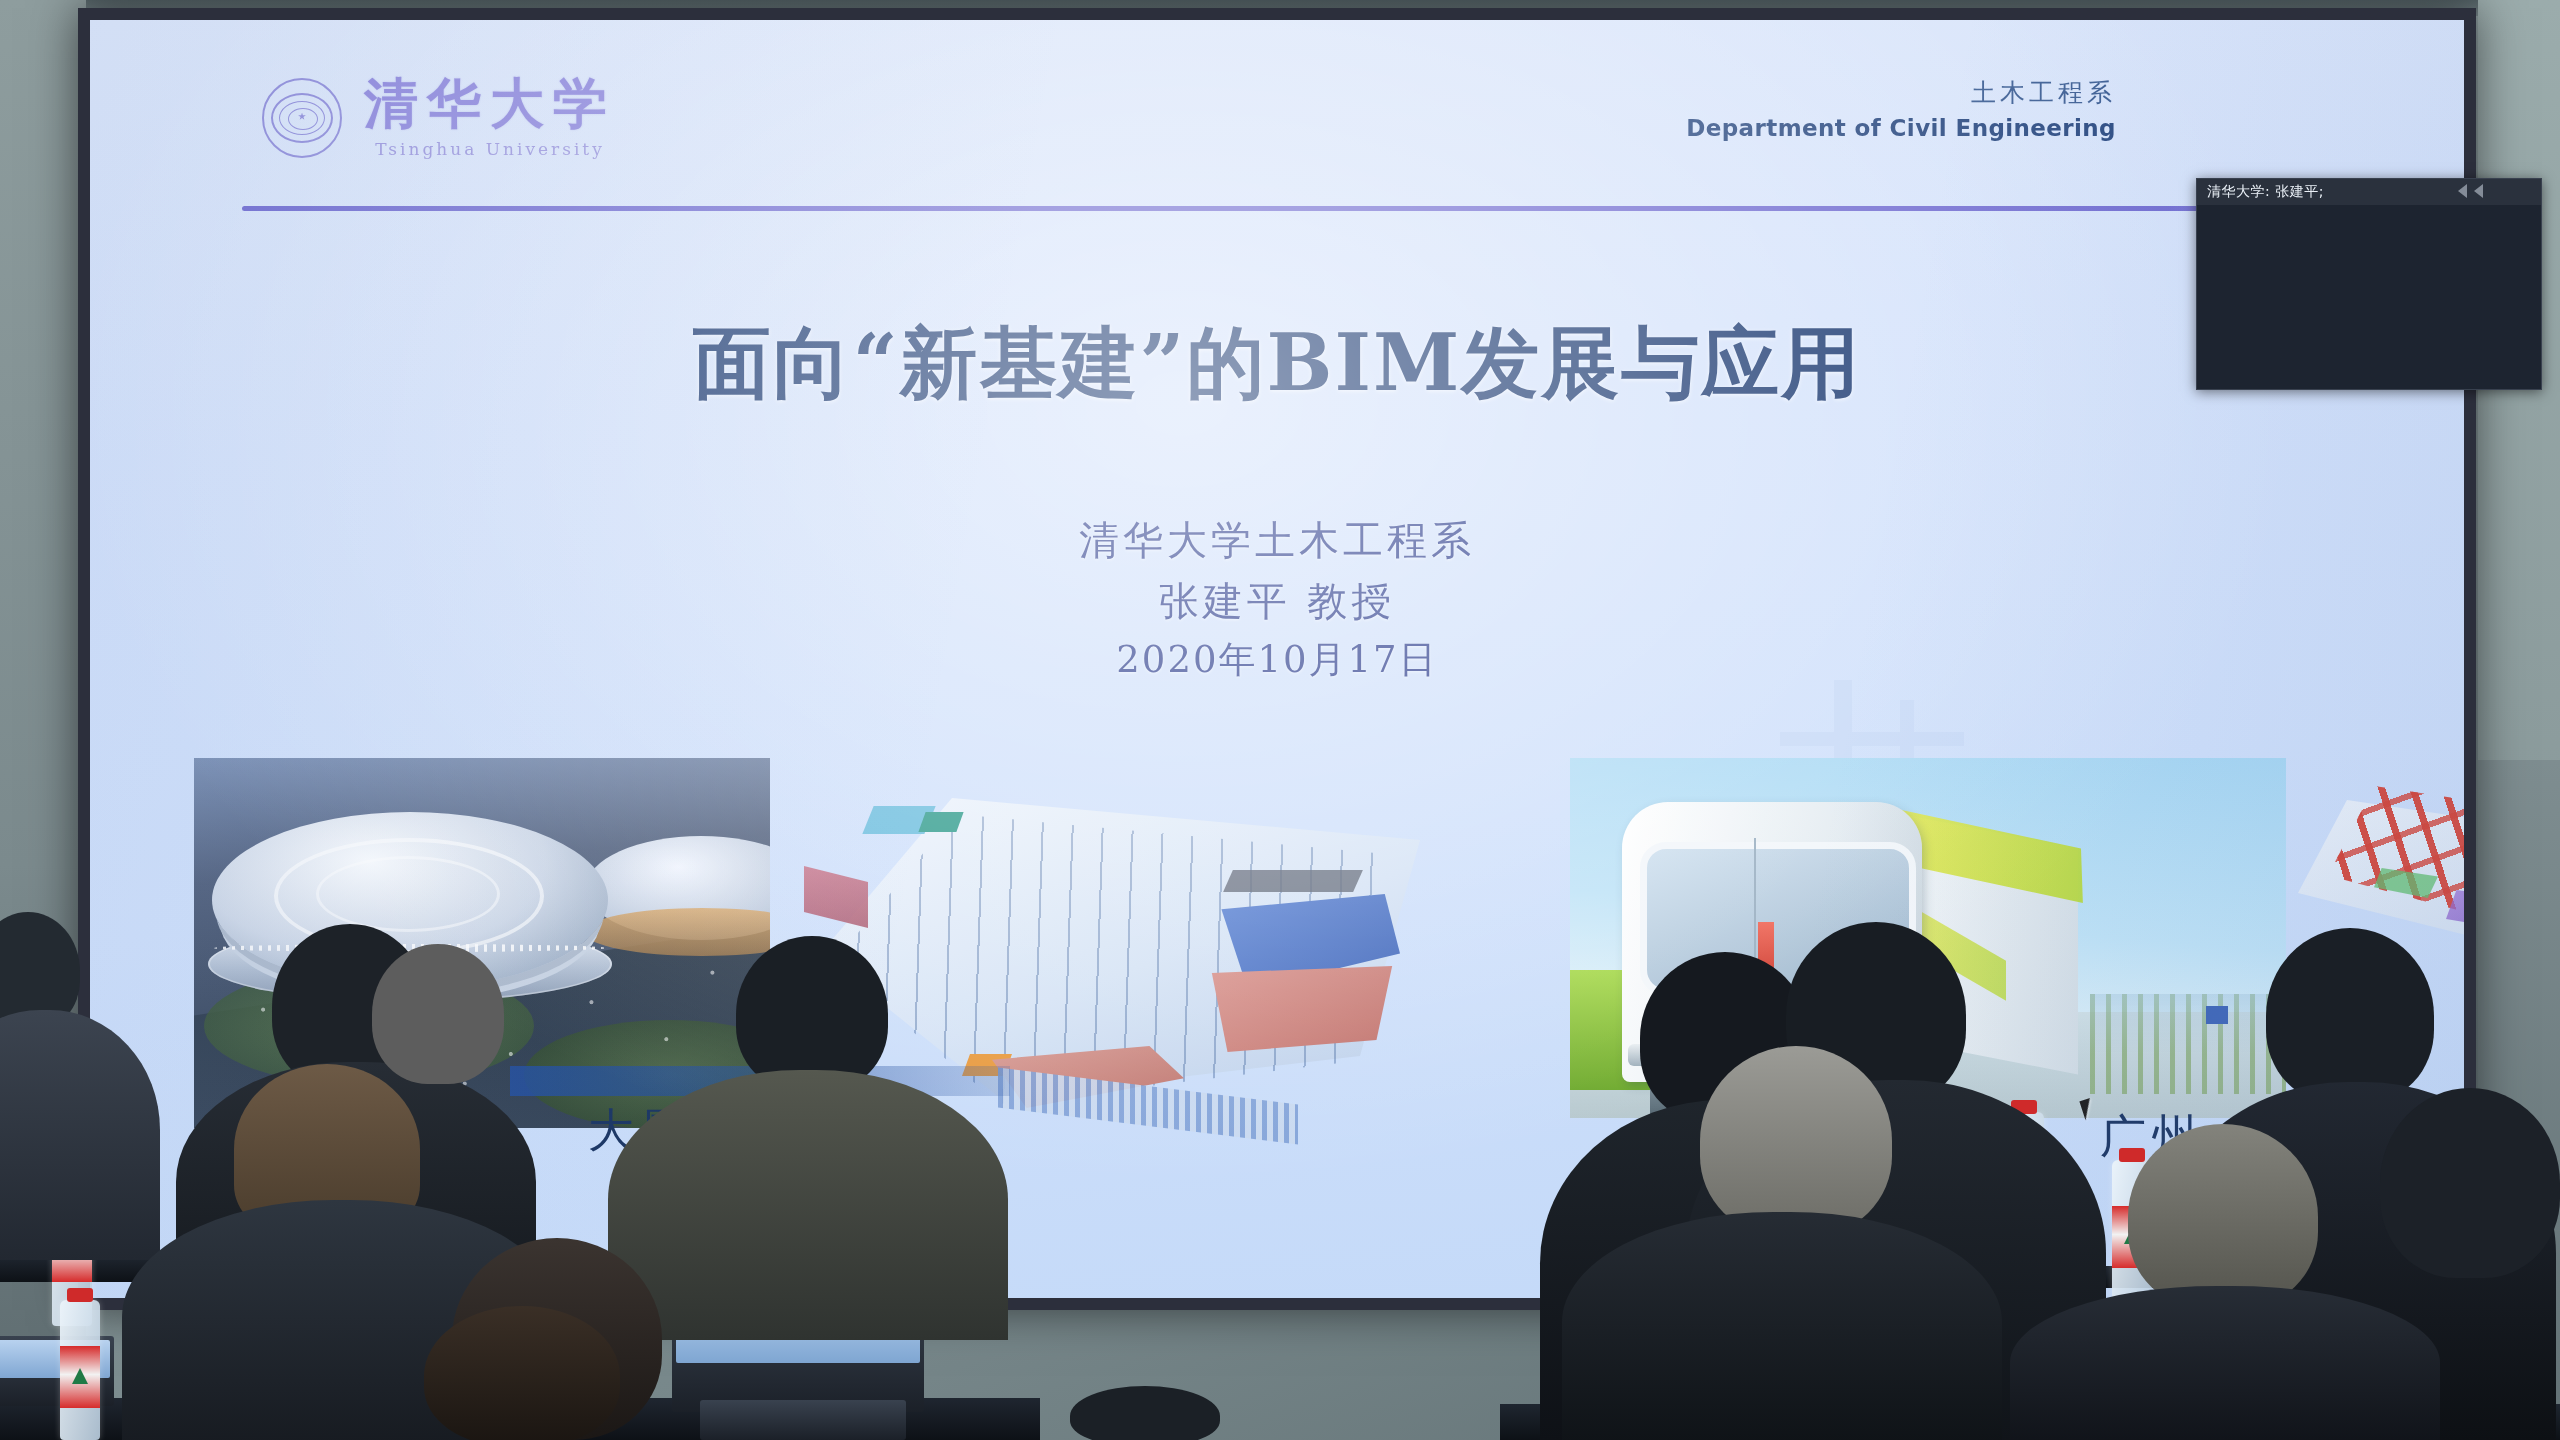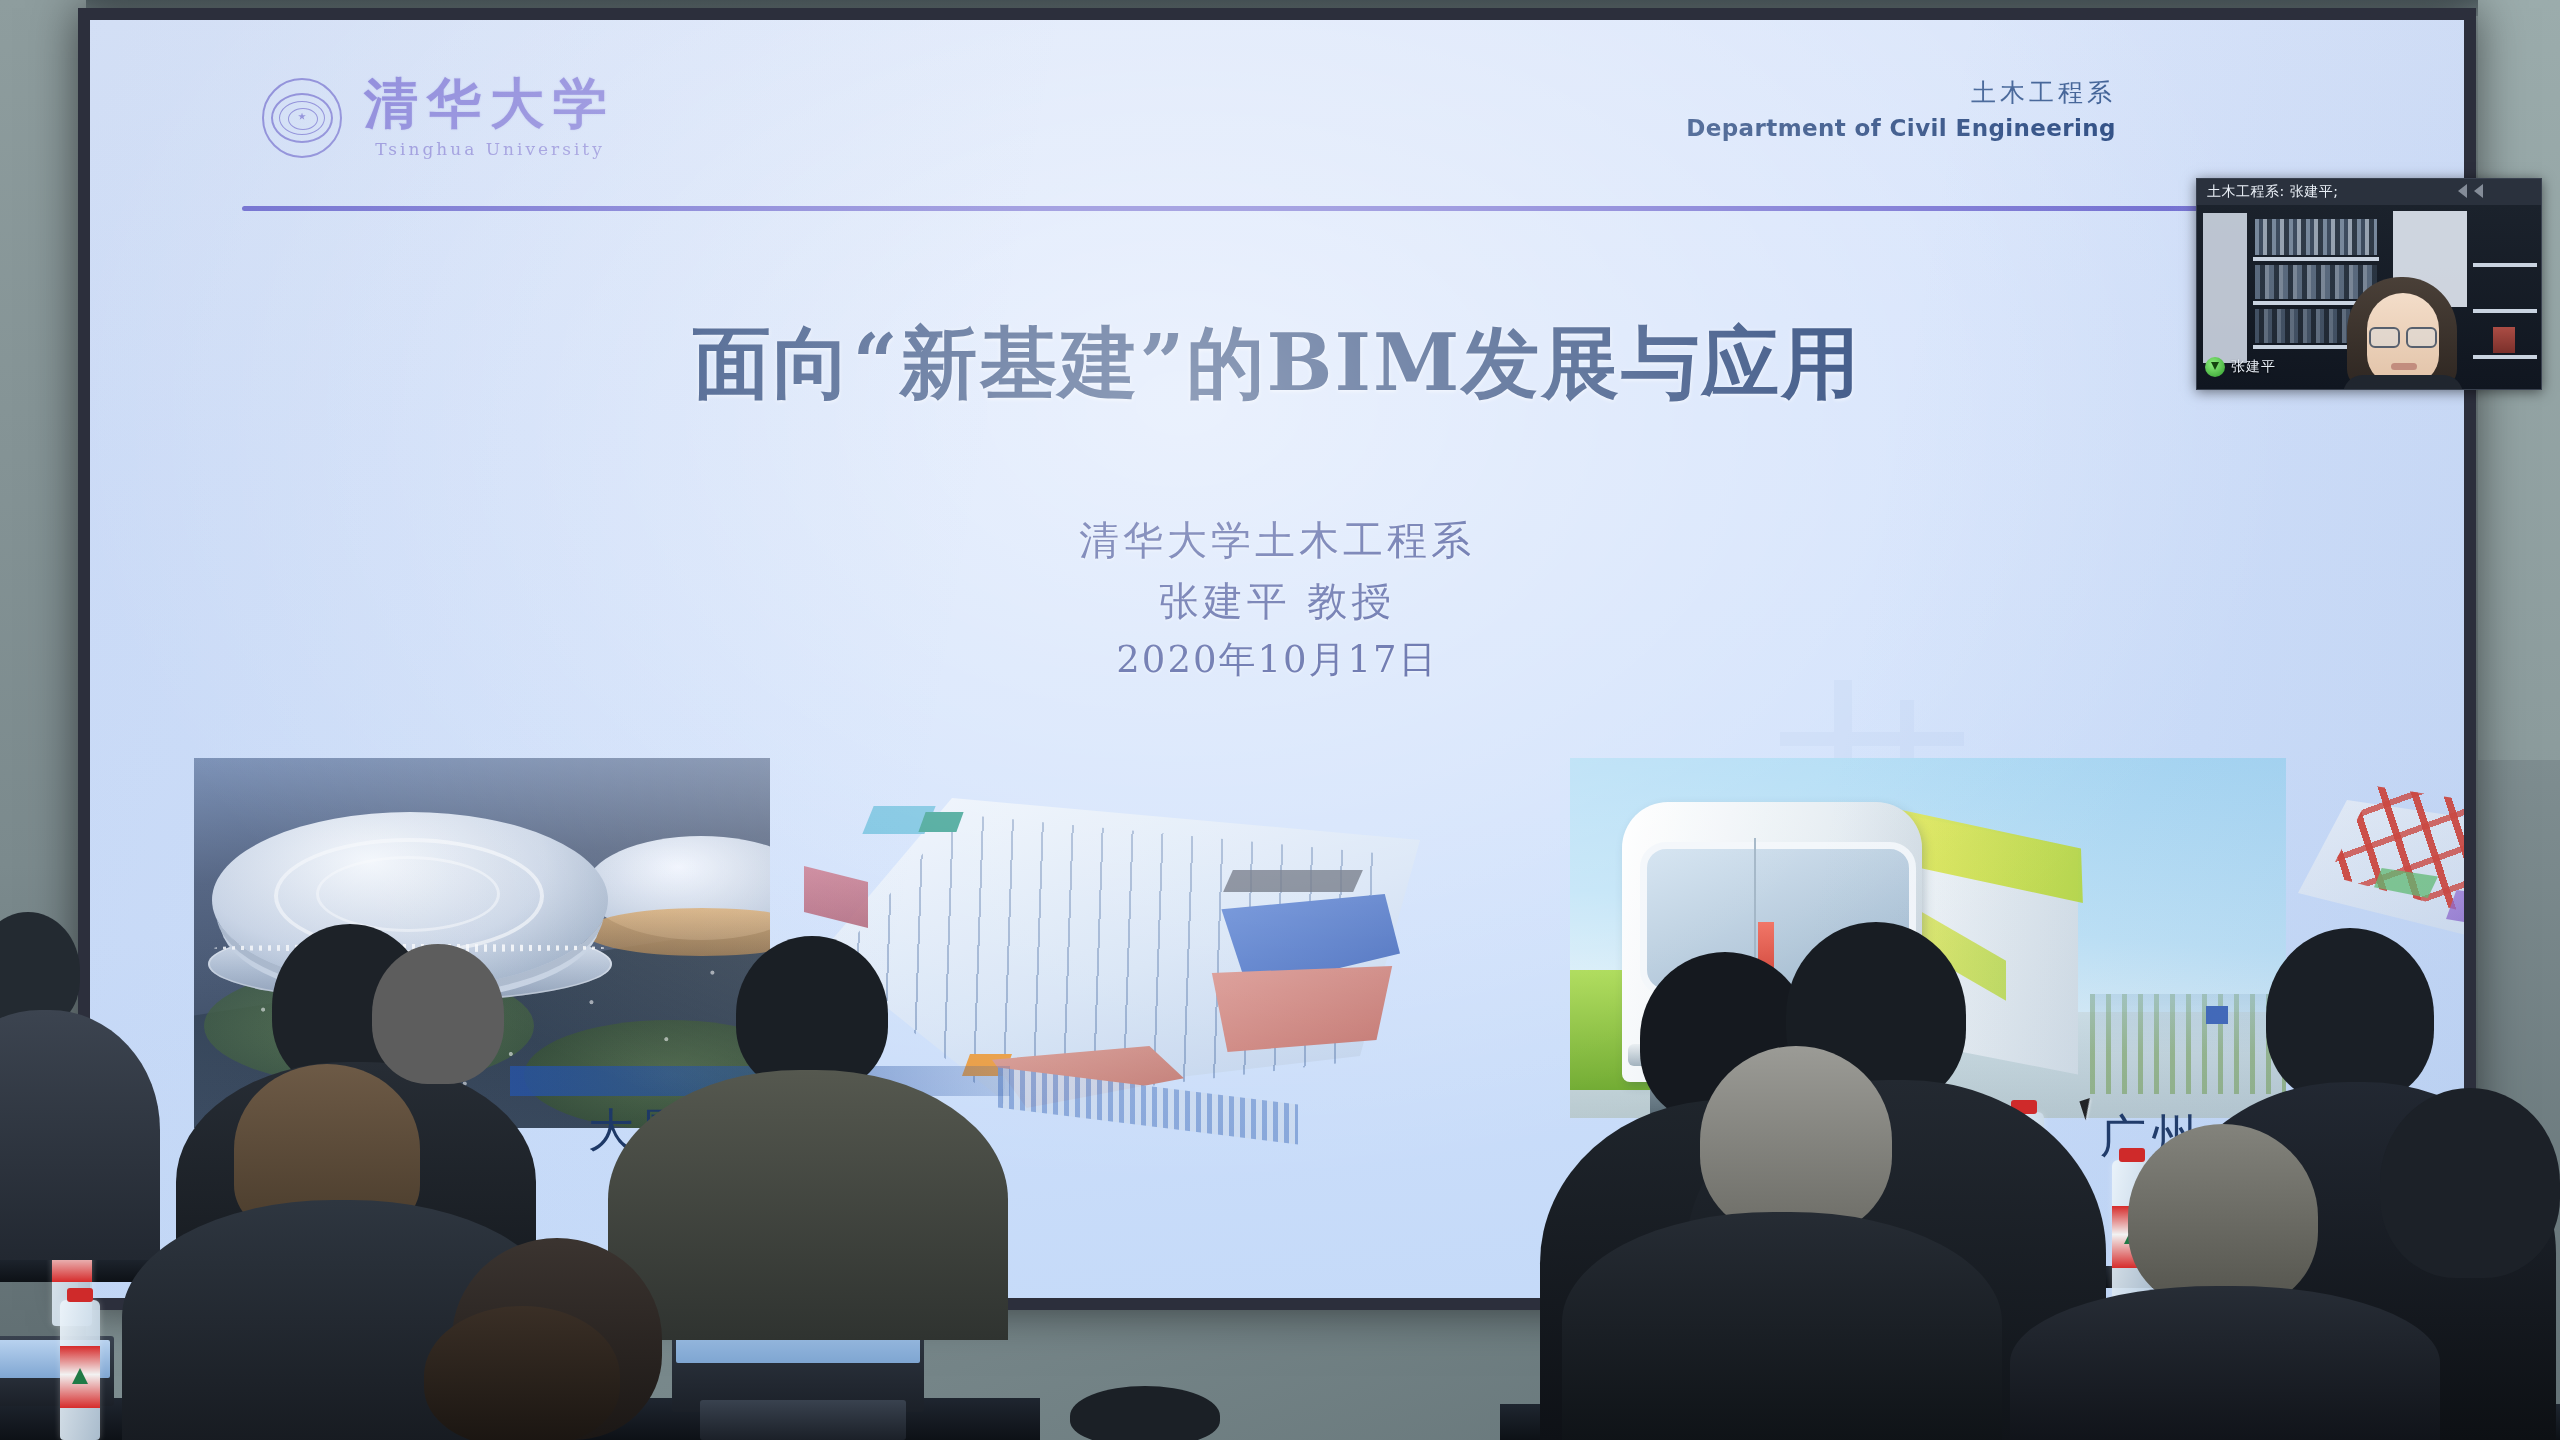--- a/index.html
+++ b/index.html
@@ -405,51 +405,26 @@
       <div class="cap cap4">广州</div>
 
       <div class="cursor"></div>
 
       <div class="proj-glow"></div>
       <div class="proj-shade"></div>
     </div>
 
     <div class="vc">
       <div class="vc-bar">
-        <span class="vc-bar-title">土木工程系: 张建平;</span>
+        <span class="vc-bar-title">清华大学: 张建平;</span>
         <span class="vc-chevrons">
           <span class="vc-chev"></span>
           <span class="vc-chev"></span>
         </span>
       </div>
-      <div class="vc-view">
-        <div class="bk bk-panelL"></div>
-        <div class="bk bk-panelR"></div>
-        <div class="bk-books"></div>
-        <div class="bk-books2"></div>
-        <div class="bk-books3"></div>
-        <div class="bk-shelf bk-s1"></div>
-        <div class="bk-shelf bk-s2"></div>
-        <div class="bk-shelf bk-s3"></div>
-        <div class="bk-shelf bk-s4"></div>
-        <div class="bk-shelf bk-s5"></div>
-        <div class="bk-shelf bk-s6"></div>
-        <div class="bk-obj"></div>
-
-        <div class="pr-hair"></div>
-        <div class="pr-face"></div>
-        <div class="pr-glass"></div>
-        <div class="pr-mouth"></div>
-        <div class="pr-body"></div>
-
-        <div class="vc-tag">
-          <span class="mic"></span>
-          <span class="vc-name">张建平</span>
-        </div>
-      </div>
     </div>
   </div>
 
   <div class="aud">
 
     <div class="desk" style="left:0;top:1398px;width:1040px;height:42px;"></div>
     <div class="desk" style="left:1500px;top:1404px;width:1060px;height:36px;"></div>
     <div class="desk" style="left:0;top:1256px;width:210px;height:26px;"></div>
     <div class="desk" style="left:2030px;top:1266px;width:320px;height:22px;"></div>
 

